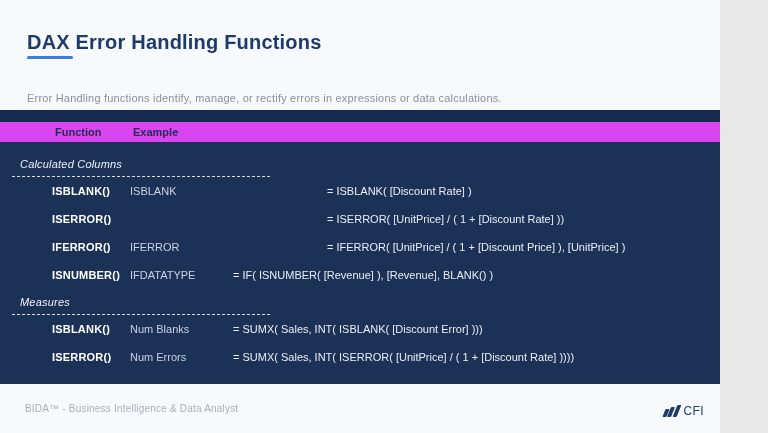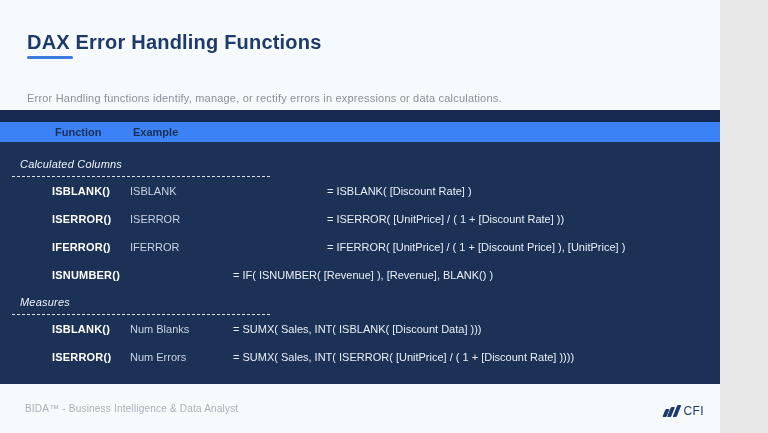--- a/index.html
+++ b/index.html
@@ -22,21 +22,21 @@
     position:absolute; left:27px; top:72px;
     font-size:11px; color:#8a9099; letter-spacing:.2px;margin-top:20px;
   }
   
   .top-bar {
     position:absolute; left:0; top:110px; width:768px; height:12px;
     background:#16294e;
   }
   .col-header {
     position:absolute; left:0; top:122px; width:768px; height:20px;
-    background:#3b82f6; color:#1b2f54; font-size:11px; font-weight:bold;
+    background:#d946ef; color:#1b2f54; font-size:11px; font-weight:bold;
     line-height:20px;
   }
   .col-header .h-function { position:absolute; left:55px; }
   .col-header .h-example  { position:absolute; left:133px; }
   .table-body {
     position:absolute; left:0; top:142px; width:768px; height:242px;
     background:#1c3156; color:#fff;
   }
   .section { position:absolute; left:0; width:768px; }
   .section-1 { top:16px; }
@@ -99,43 +99,43 @@
       <div class="section-label">Calculated Columns</div>
       <div class="section-dash"></div>
       <div class="rows">
         <div class="row">
           <span class="fn">ISBLANK()</span>
           <span class="ex">ISBLANK</span>
           <span class="fm far">= ISBLANK( [Discount Rate] )</span>
         </div>
         <div class="row">
           <span class="fn">ISERROR()</span>
-          <span class="ex">ISERROR</span>
           <span class="fm far">= ISERROR( [UnitPrice] / ( 1 + [Discount Rate] ))</span>
         </div>
         <div class="row">
           <span class="fn">IFERROR()</span>
           <span class="ex">IFERROR</span>
           <span class="fm far">= IFERROR( [UnitPrice] / ( 1 + [Discount Price] ), [UnitPrice] )</span>
         </div>
         <div class="row">
           <span class="fn">ISNUMBER()</span>
+          <span class="ex">IFDATATYPE</span>
           <span class="fm">= IF( ISNUMBER( [Revenue] ), [Revenue], BLANK() )</span>
         </div>
       </div>
     </div>
 
     <div class="section section-2">
       <div class="section-label">Measures</div>
       <div class="section-dash"></div>
       <div class="rows">
         <div class="row">
           <span class="fn">ISBLANK()</span>
           <span class="ex">Num Blanks</span>
-          <span class="fm">= SUMX( Sales, INT( ISBLANK( [Discount Data] )))</span>
+          <span class="fm">= SUMX( Sales, INT( ISBLANK( [Discount Error] )))</span>
         </div>
         <div class="row">
           <span class="fn">ISERROR()</span>
           <span class="ex">Num Errors</span>
           <span class="fm">= SUMX( Sales, INT( ISERROR( [UnitPrice] / ( 1 + [Discount Rate] ))))</span>
         </div>
       </div>
     </div>
 
   </div>

